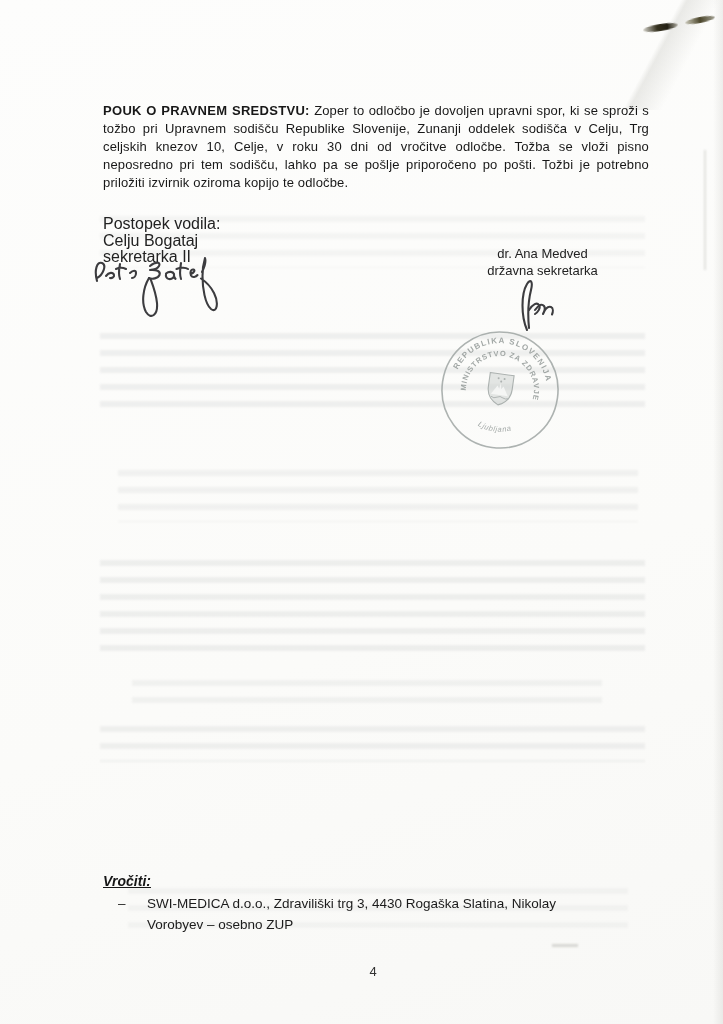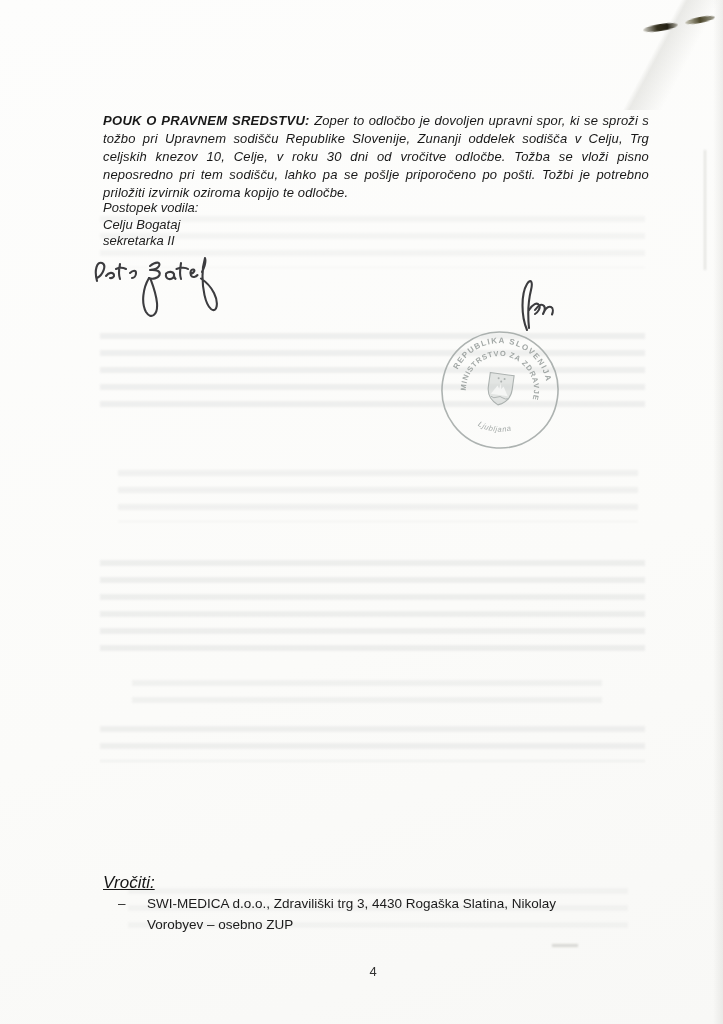--- a/index.html
+++ b/index.html
@@ -9,41 +9,40 @@
     margin:0 auto;
     background:linear-gradient(160deg,#fdfdfc 0%,#fbfbf9 60%,#f8f8f6 100%);
     overflow:hidden;
     font-family:"Liberation Sans", sans-serif;
     color:#1b1b1b;
   }
   .abs{position:absolute;}
   .txt{z-index:3;}
   
   #legal-paragraph{
-    left:103px;top:99px;width:546px;
+    left:103px;top:89px;width:546px;
     font-size:13px;line-height:18px;
     text-align:justify;letter-spacing:.15px;
     color:#181818;
-    font-style:italic;
   }
   #legal-paragraph b{letter-spacing:.3px;}
   
-  #left-signer{left:103px;top:200px;font-size:13px;line-height:16.5px;color:#222;font-style:italic;}
+  #left-signer{left:103px;top:216px;font-size:16px;line-height:16.5px;color:#222;}
   
   #right-signer{left:455px;top:245px;width:175px;text-align:center;font-size:13px;line-height:17px;color:#222;}
   
   .sig{stroke:#2c2c30;fill:none;stroke-width:2.1;stroke-linecap:round;stroke-linejoin:round;opacity:.92;}
   
   #stamp{left:437px;top:327px;width:126px;height:126px;z-index:2;opacity:.8;}
   #stamp text{fill:#8d9492;font-family:"Liberation Sans",sans-serif;}
   .stamp-outer-text{font-size:8px;letter-spacing:1.3px;font-weight:bold;}
   .stamp-inner-text{font-size:7.5px;letter-spacing:.8px;font-weight:bold;}
   .stamp-bottom-text{font-size:7.5px;letter-spacing:.6px;font-style:italic;}
   
-  #delivery-heading{left:103px;top:873px;font-size:17px;font-weight:normal;font-style:italic;text-decoration:underline;color:#161616;}
+  #delivery-heading{left:103px;top:873px;font-size:14px;font-weight:bold;font-style:italic;text-decoration:underline;color:#161616;}
   #delivery-item{left:118px;top:893px;width:500px;font-size:13.5px;line-height:21px;color:#1b1b1b;display:flex;}
   #delivery-item .dash{width:29px;flex:0 0 29px;}
   #delivery-item .item-text{width:462px;}
   
   #page-number{left:358px;top:964px;width:30px;text-align:center;font-size:13px;color:#333;}
   
   .bleed{
     position:absolute;z-index:1;
     filter:blur(1.2px);
     background:repeating-linear-gradient(to bottom, rgba(118,124,128,.20) 0 6px, rgba(118,124,128,0) 6px 17px);
@@ -97,20 +96,24 @@
       <path d="M40,17 C43,14 46,14 46,17 C46,20 44,22 42,22"></path>
       <path d="M60,10 C66,5 71,6 69,10 C67,13.5 62,14 60,14 C66,13.5 71,15 69.5,19 C68,22.5 62,23.5 59,22"></path>
       <path d="M59,22 C53,32 51,47 56,56 C61,64 68,59 67,47 C66,37 62,27 60.5,23"></path>
       <path d="M76,17.5 C79,15 83,15.5 84,18 C85,21 82,23.5 79,23 C76.5,22.6 75.5,20 76,18.5 M84,18 C83.8,20 84,22 85.5,22.8"></path>
       <path d="M91,7 C90,13 89.5,19 91,23 M86.5,13 C91,11 96,11.5 98,13"></path>
       <path d="M101,18 C104,16.5 105.5,14 103.5,13.5 C101,13 99.5,16.5 101,19.5 C102.5,22 106,21 107.5,19"></path>
       <path d="M112,16 C114.5,11 116,5 115,2 C113.5,7 112.5,14 112.5,20 C112.5,32 115,48 121,53 C127,57.5 129,47 124,37 C120.5,30 114,24.5 111,22.5"></path>
     </g>
   </svg>
 
+  <div id="right-signer" class="abs txt">
+    <div>dr. Ana Medved</div>
+    <div>državna sekretarka</div>
+  </div>
 
   <svg class="abs txt" style="left:512px;top:278px;" width="62" height="58" viewBox="0 0 62 58">
     <g class="sig">
       <path d="M15,52 C9,38 9,16 15,6 C19,0 21,4 19,12 C16,24 16,40 17,50"></path>
       <path d="M17,32 C21,26 25,24 27,27 C29,30 26,34 23,36"></path>
       <path d="M23,32 C27,26.5 30,25.5 32,28 C34,30.5 32,34 31,36 C33,31 36,28 39,29 C41.5,30 41,34 40,36.5"></path>
     </g>
   </svg>
 
   <svg id="stamp" class="abs" viewBox="0 0 126 126">

